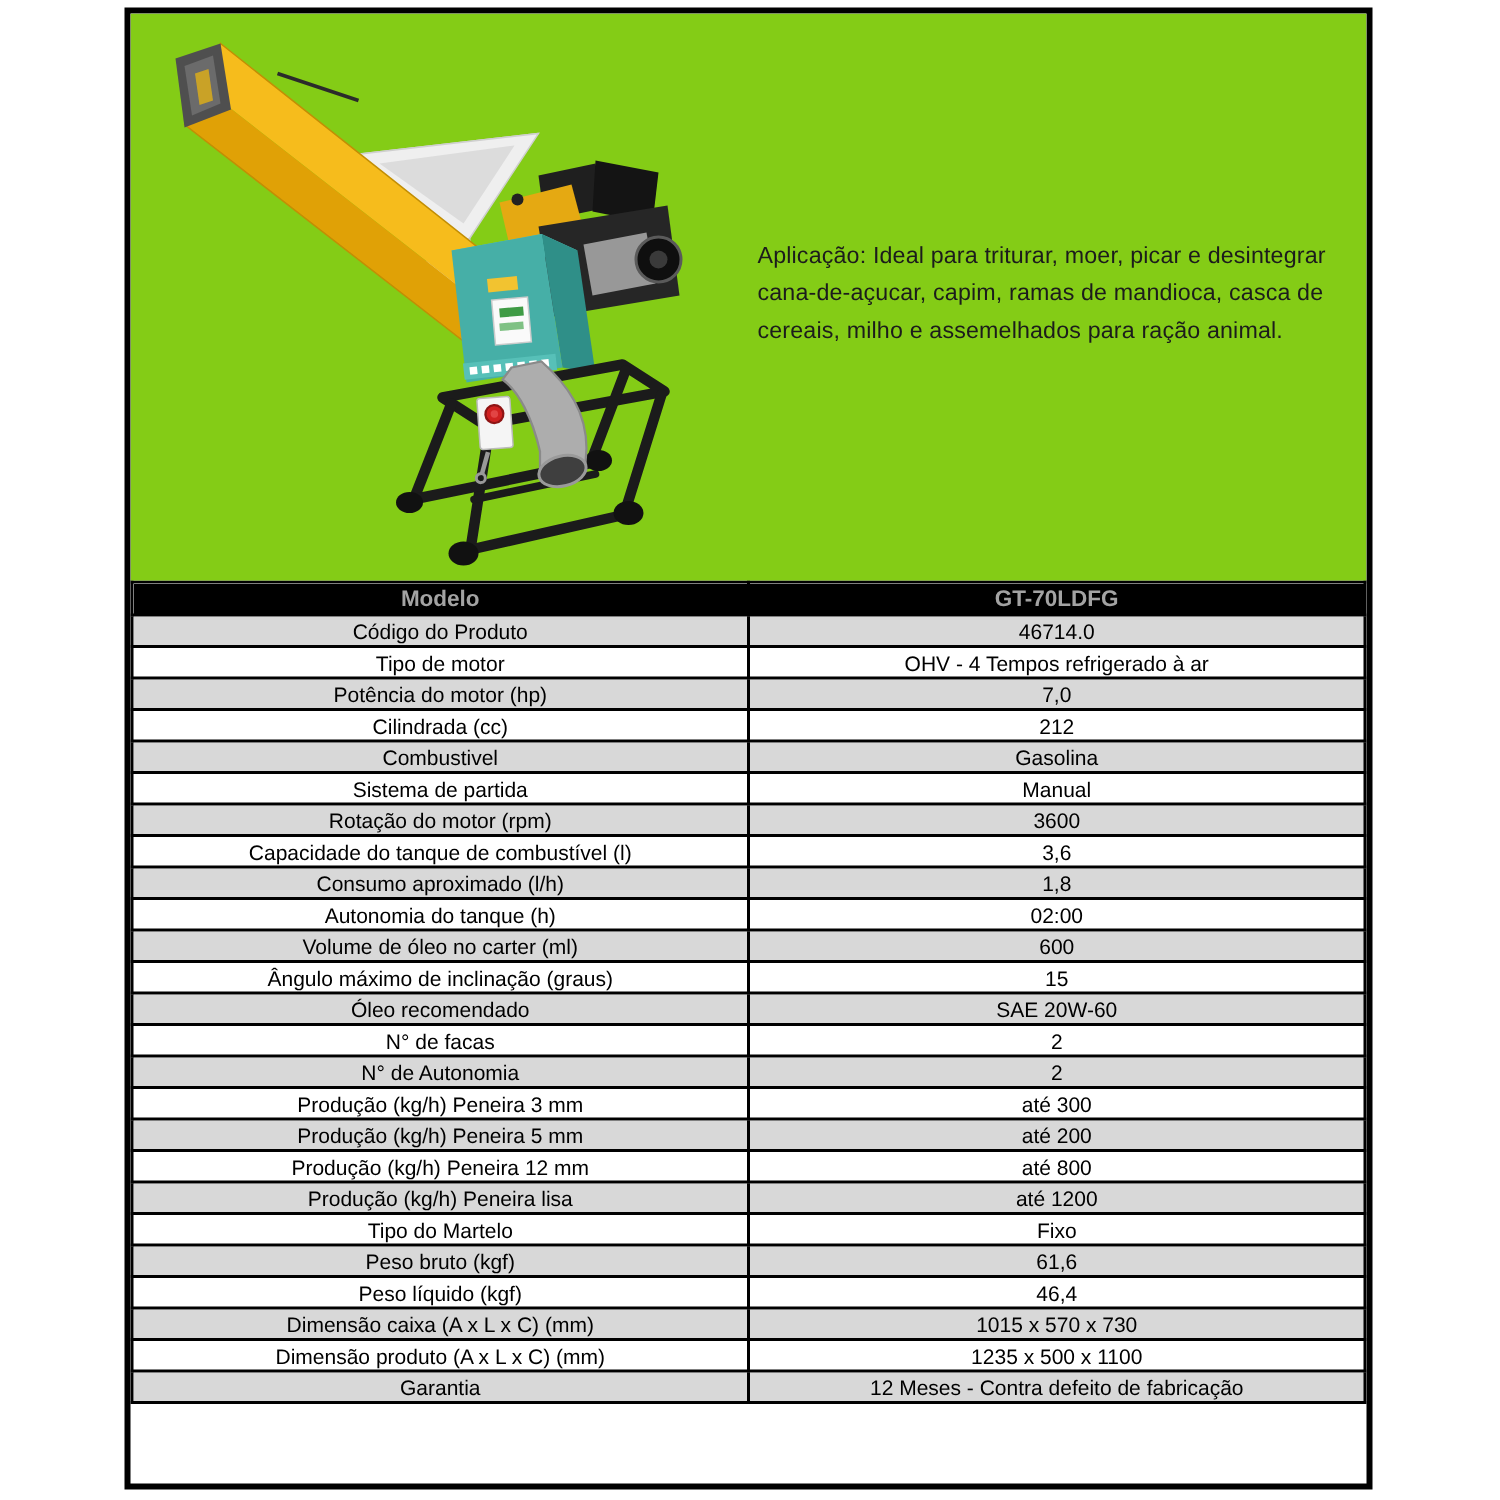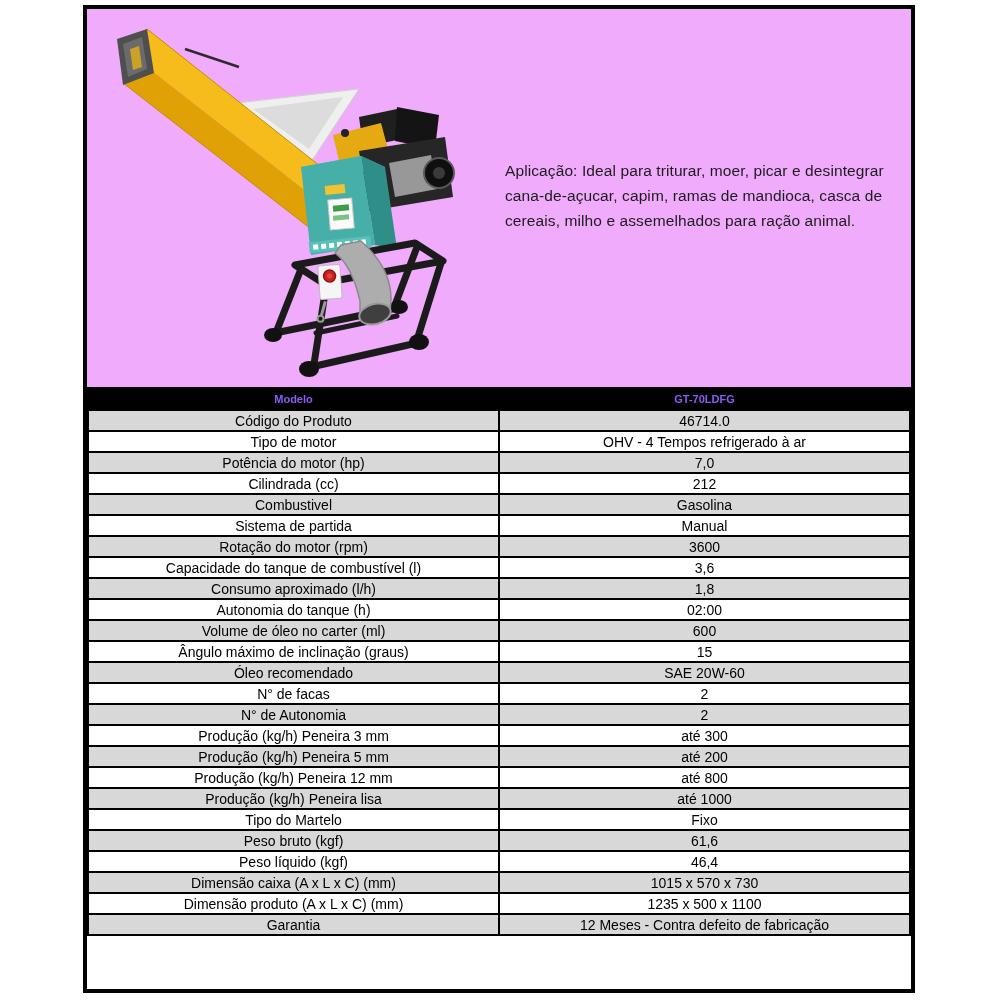--- a/index.html
+++ b/index.html
@@ -13,21 +13,21 @@
     position: absolute;
     left: 83px; top: 5px;
     width: 832px; height: 988px;
     border: 4px solid #000;
     background: #fff;
     overflow: hidden;
   }
   .hero {
     position: relative;
     height: 378px;
-    background: #f0abfc;
+    background: #84cc16;
   }
   .product-art {
     position: absolute;
     left: 10px; top: 8px;
     width: 392px; height: 368px;
   }
   .app-text {
     position: absolute;
     left: 418px; top: 150px;
     width: 412px;
@@ -46,22 +46,22 @@
     border: 2px solid #000;
     height: 21px;
     text-align: center;
     vertical-align: middle;
     padding: 0 6px;
     overflow: hidden;
     white-space: nowrap;
   }
   table.specs th {
     background: #000;
-    color: #8b5cf6;
-    font-size: 11px;
+    color: #a3a3a3;
+    font-size: 15px;
     font-weight: bold;
     height: 22px;
   }
   table.specs tr.shaded td { background: #d8d8d8; }
   table.specs tr td { background: #ffffff; }
 </style>
 </head>
 <body>
 
 <div class="sheet">
@@ -231,21 +231,21 @@
         <tr class="shaded">
           <td>Produção (kg/h) Peneira 5 mm</td>
           <td>até 200</td>
         </tr>
         <tr>
           <td>Produção (kg/h) Peneira 12 mm</td>
           <td>até 800</td>
         </tr>
         <tr class="shaded">
           <td>Produção (kg/h) Peneira lisa</td>
-          <td>até 1000</td>
+          <td>até 1200</td>
         </tr>
         <tr>
           <td>Tipo do Martelo</td>
           <td>Fixo</td>
         </tr>
         <tr class="shaded">
           <td>Peso bruto (kgf)</td>
           <td>61,6</td>
         </tr>
         <tr>

